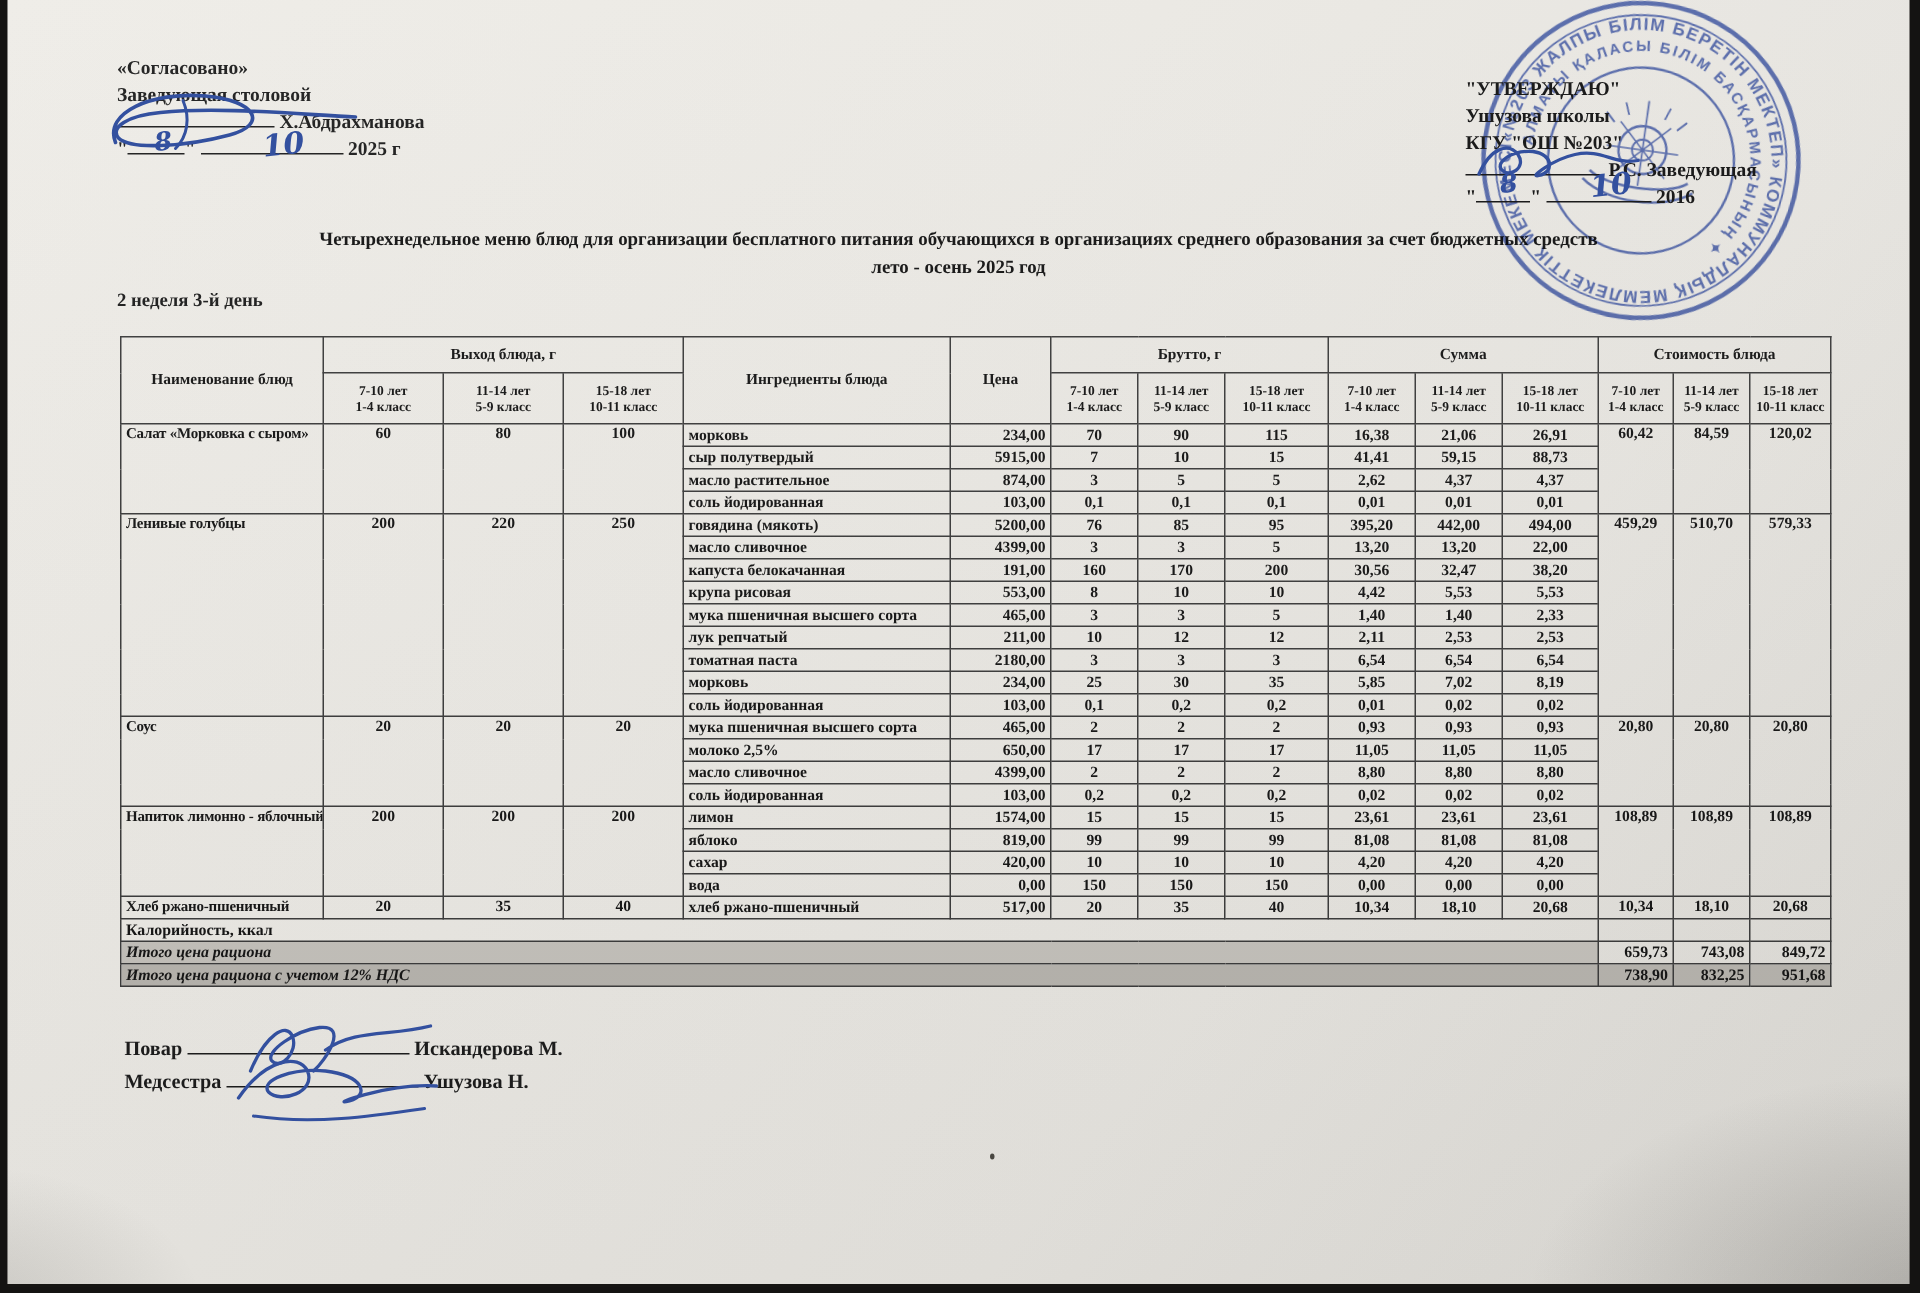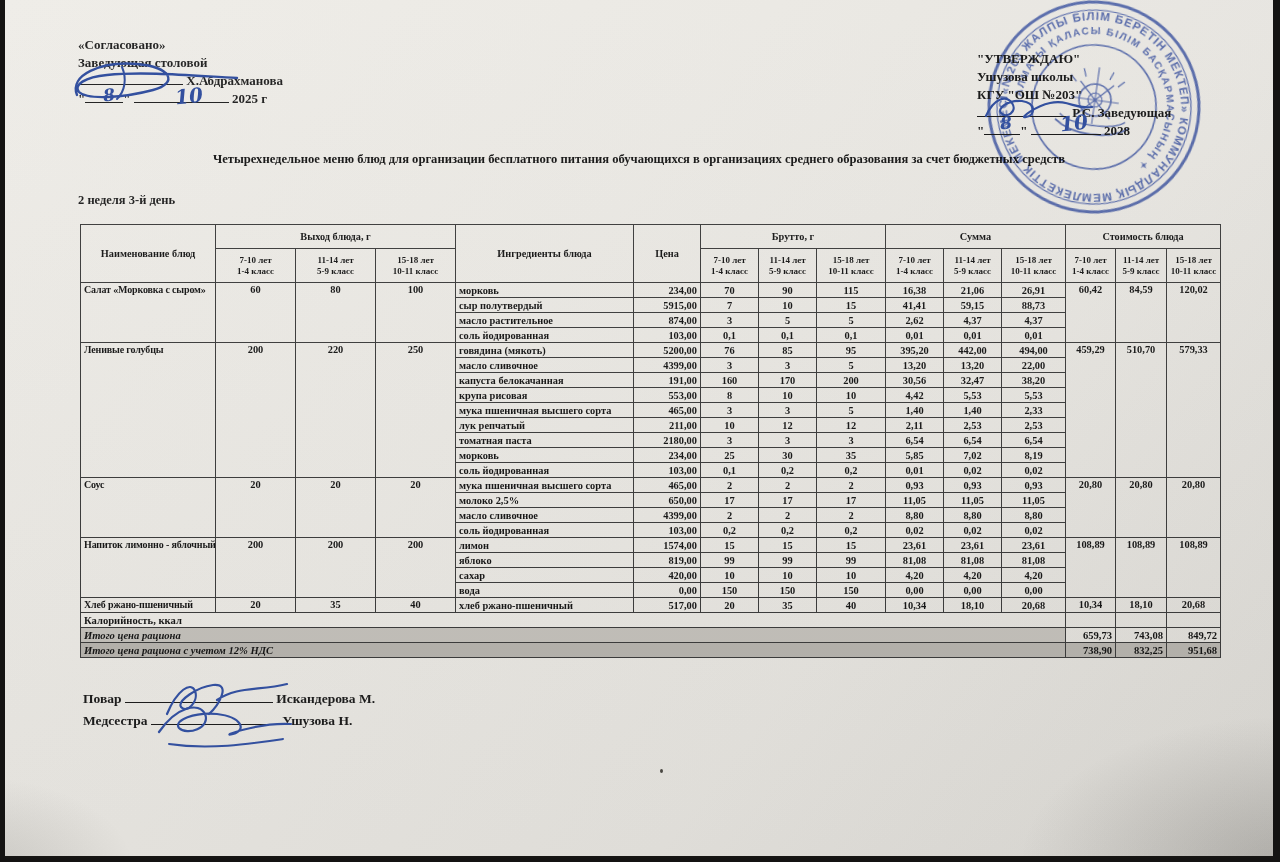--- a/index.html
+++ b/index.html
@@ -103,21 +103,21 @@
     <div>"УТВЕРЖДАЮ"</div>
     <div>Ушузова школы</div>
     <div>КГУ "ОШ №203"</div>
     <div>
       <span class="sigline" style="width:92px"></span>
       <span>Р.С. Заведующая</span>
     </div>
     <div>
       <span class="qm">"</span><span class="sigline" style="width:36px"></span><span class="qm">"</span>
       <span class="sigline" style="width:70px"></span>
-      <span>2028</span>
+      <span>2016</span>
     </div>
   </div>
   <span class="hand" style="left:995px;top:113px;font-size:17px">8</span>
   <span class="hand" style="left:1055px;top:111px;font-size:20px">10</span>
   <svg class="sig" style="left:975px;top:90px" width="120" height="35" viewBox="0 0 120 35">
     <path d="M6,26 C14,8 26,5 32,13 C38,22 26,29 21,23 C17,18 28,10 42,11 C56,13 56,25 46,27 C38,29 56,16 70,13 C88,9 96,20 112,17" stroke-width="2.2"></path>
   </svg>
 
   <svg class="stamp" viewBox="0 0 222 222">
     <g fill="none" stroke="#4a63b8">
@@ -139,20 +139,21 @@
       <circle cx="111" cy="104" r="16" stroke-width="1.6"></circle>
       <circle cx="111" cy="104" r="7" stroke-width="1.2"></circle>
       <path d="M111,80 L111,128 M87,104 L135,104 M94,87 L128,121 M128,87 L94,121" stroke-width="1.1"></path>
       <path d="M78,122 C90,132 132,132 144,122 M74,128 C92,142 130,142 148,128" stroke-width="1.6"></path>
       <path d="M96,74 L99,82 M111,71 L111,80 M126,74 L123,82 M84,82 L90,88 M138,82 L132,88" stroke-width="1.2"></path>
     </g>
   </svg>
 
   <div class="title-wrap">
     <div>Четырехнедельное меню блюд для организации бесплатного питания обучающихся в организациях среднего образования за счет бюджетных средств</div>
+    <div>лето - осень 2025 год</div>
   </div>
   <div class="subtitle">2 неделя 3-й день</div>
 
   <table id="menu-table">
     <colgroup>
       <col style="width:135px">
         <col style="width:80px">
         <col style="width:80px">
         <col style="width:80px">
       <col style="width:178px">

